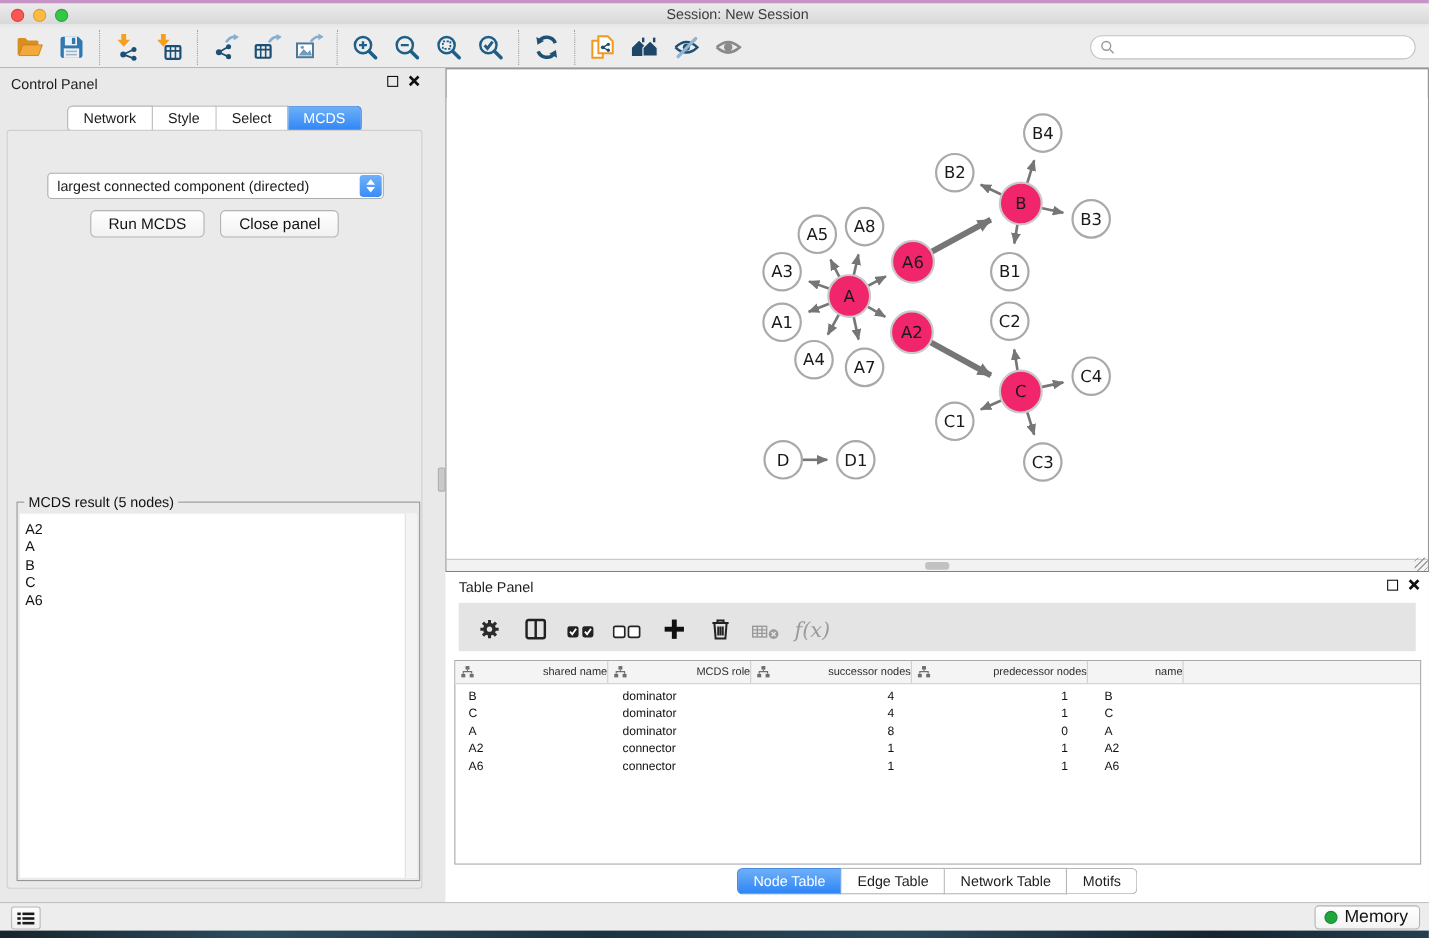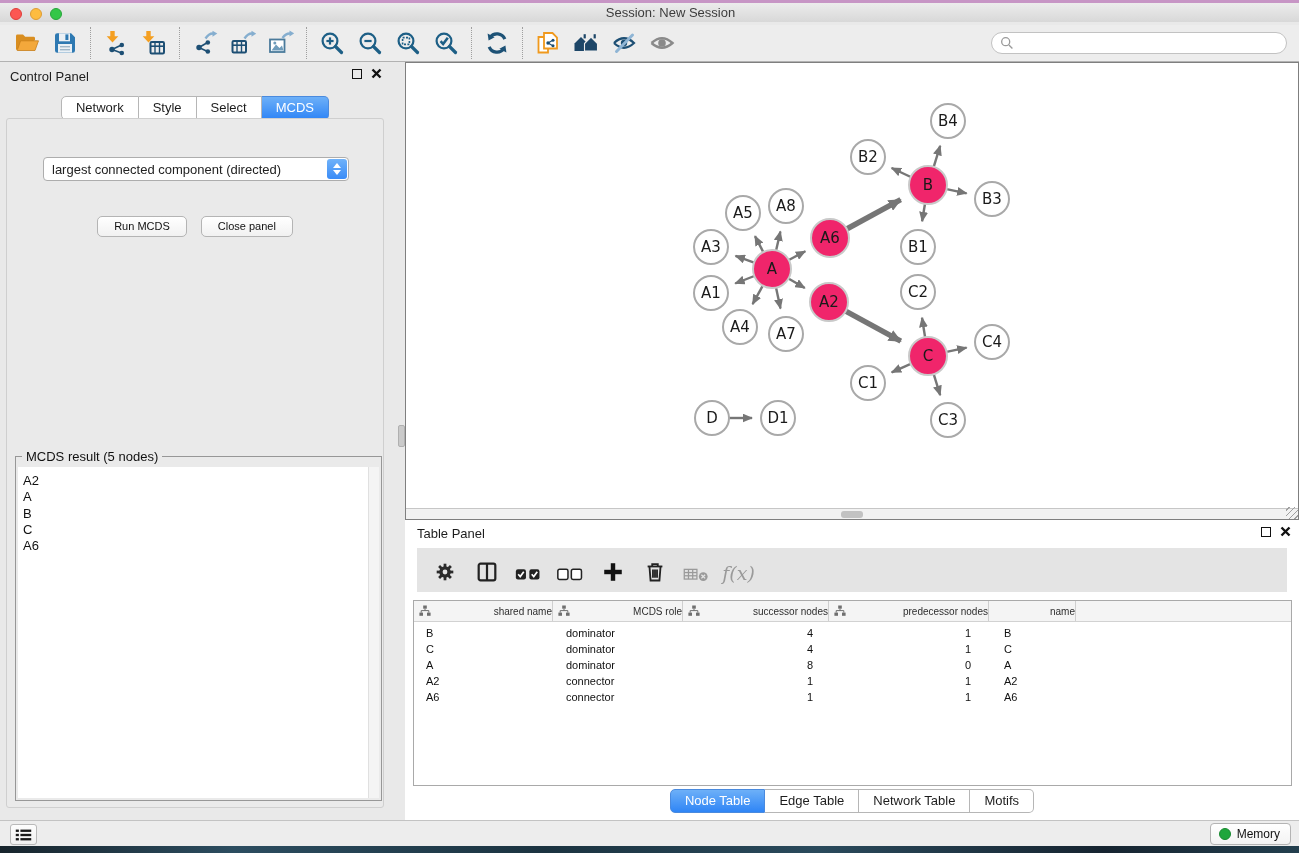--- a/index.html
+++ b/index.html
@@ -48,22 +48,22 @@
   .cp-content { position:absolute; left:6px; top:56px; width:378px; height:690px;
     background:#eaeaea; border:1px solid #cfcfcf; border-radius:3px; }
   .opt-label { position:absolute; left:0; top:18px; width:100%; text-align:center; font-size:13px; color:#111; }
   .dropdown { position:absolute; left:36px; top:38px; width:306px; height:24px; background:#fff;
     border:1px solid #adadad; border-radius:4px; display:flex; align-items:center; padding-left:8px; font-size:13px; }
   .dropdown-stepper { position:absolute; right:1px; top:1px; bottom:1px; width:20px; border-radius:3px;
     background:linear-gradient(#70b2f9,#3a8cf7); display:flex; flex-direction:column; align-items:center; justify-content:center; gap:2px; }
   .tri-up { width:0; height:0; border-left:4px solid transparent; border-right:4px solid transparent; border-bottom:5px solid #fff; }
   .tri-down { width:0; height:0; border-left:4px solid transparent; border-right:4px solid transparent; border-top:5px solid #fff; }
   .cp-buttons { position:absolute; left:0; top:72px; width:100%; display:flex; justify-content:center; gap:14px; }
-  .mac-btn { font-size:11px; padding:3px 16px 4px; background:linear-gradient(#ffffff,#f1f1f1);
-    border:1px solid #b4b4b4; border-radius:5px; color:#111; cursor:default; font-family:inherit;margin-top:25px; }
+  .mac-btn { font-size:14px; padding:3px 16px 4px; background:linear-gradient(#ffffff,#f1f1f1);
+    border:1px solid #b4b4b4; border-radius:5px; color:#111; cursor:default; font-family:inherit; }
 
   .result-group { position:absolute; left:8px; top:337px; width:367px; height:345px; border:1px solid #979797; }
   .result-legend { position:absolute; left:6px; top:-8px; background:#eaeaea; padding:0 4px; font-size:13px; color:#111; }
   .result-list { position:absolute; left:2px; top:10px; right:2px; bottom:2px; background:#fff; overflow:hidden; }
   .result-scroll { position:absolute; right:0; top:0; bottom:0; width:11px; background:#f4f4f4; border-left:1px solid #e0e0e0; }
   .list-item { font-size:13px; line-height:16.3px; padding-left:5px; color:#111; }
   .result-list .pad { height:6px; }
 
   .splitter { position:absolute; left:390px; top:62px; width:15px; height:758px; background:#e9e9e9; }
   .splitter-thumb { position:absolute; left:8px; top:363px; width:7px; height:22px; background:#cacaca; border:1px solid #b0b0b0; border-radius:2px; }
@@ -102,21 +102,21 @@
   .td { font-size:11px; color:#101010; flex:none; overflow:hidden; white-space:nowrap; }
 
   .tp-tabs { top:269px; }
 
   
   .status-bar { position:absolute; left:0; top:820px; width:1299px; height:26px; background:#ededed; border-top:1px solid #c3c3c3; }
   .list-btn { position:absolute; left:10px; top:3px; width:27px; height:21px; background:linear-gradient(#fdfdfd,#f0f0f0);
     border:1px solid #b9b9b9; border-radius:3px; display:flex; align-items:center; justify-content:center; }
   .list-btn svg { width:17px; height:14px; }
   .memory-btn { position:absolute; right:8px; top:2px; height:22px; padding:0 10px 0 8px; background:linear-gradient(#ffffff,#f3f3f3);
-    border:1px solid #b4b4b4; border-radius:4px; display:flex; align-items:center; gap:6px; font-size:12px; color:#111; }
+    border:1px solid #b4b4b4; border-radius:4px; display:flex; align-items:center; gap:6px; font-size:16px; color:#111; }
   .memory-dot { width:12px; height:12px; border-radius:50%; background:#1fa63c; border:1px solid #188a30; }
 
   .wallpaper { position:absolute; left:0; top:846px; width:1299px; height:7px;
     background:linear-gradient(90deg,#17242c,#2c4d60 18%,#1b3340 42%,#2a4a5c 63%,#162430 85%,#233f4e); }
 </style>
 </head>
 <body>
 
 <div class="titlebar">
   <div class="lights">

